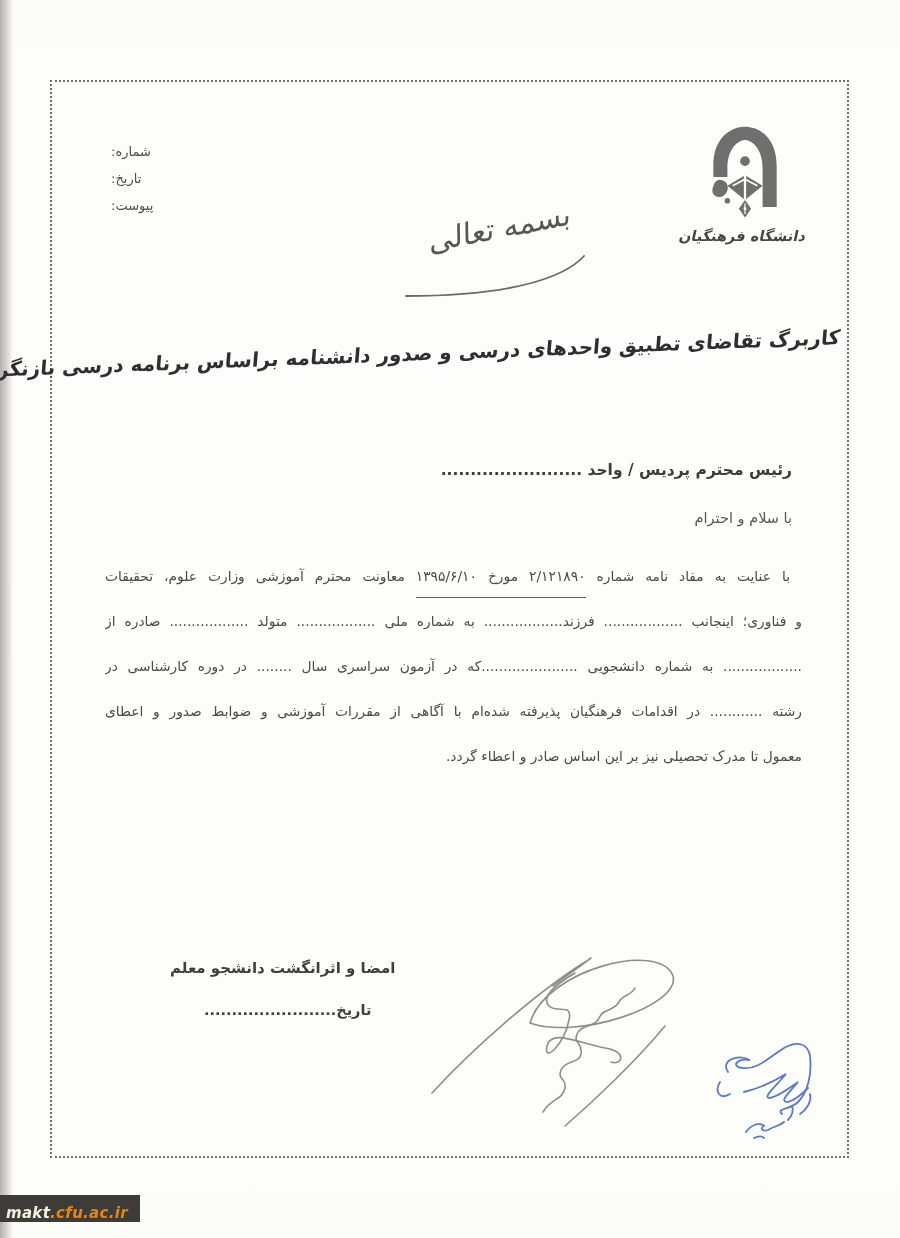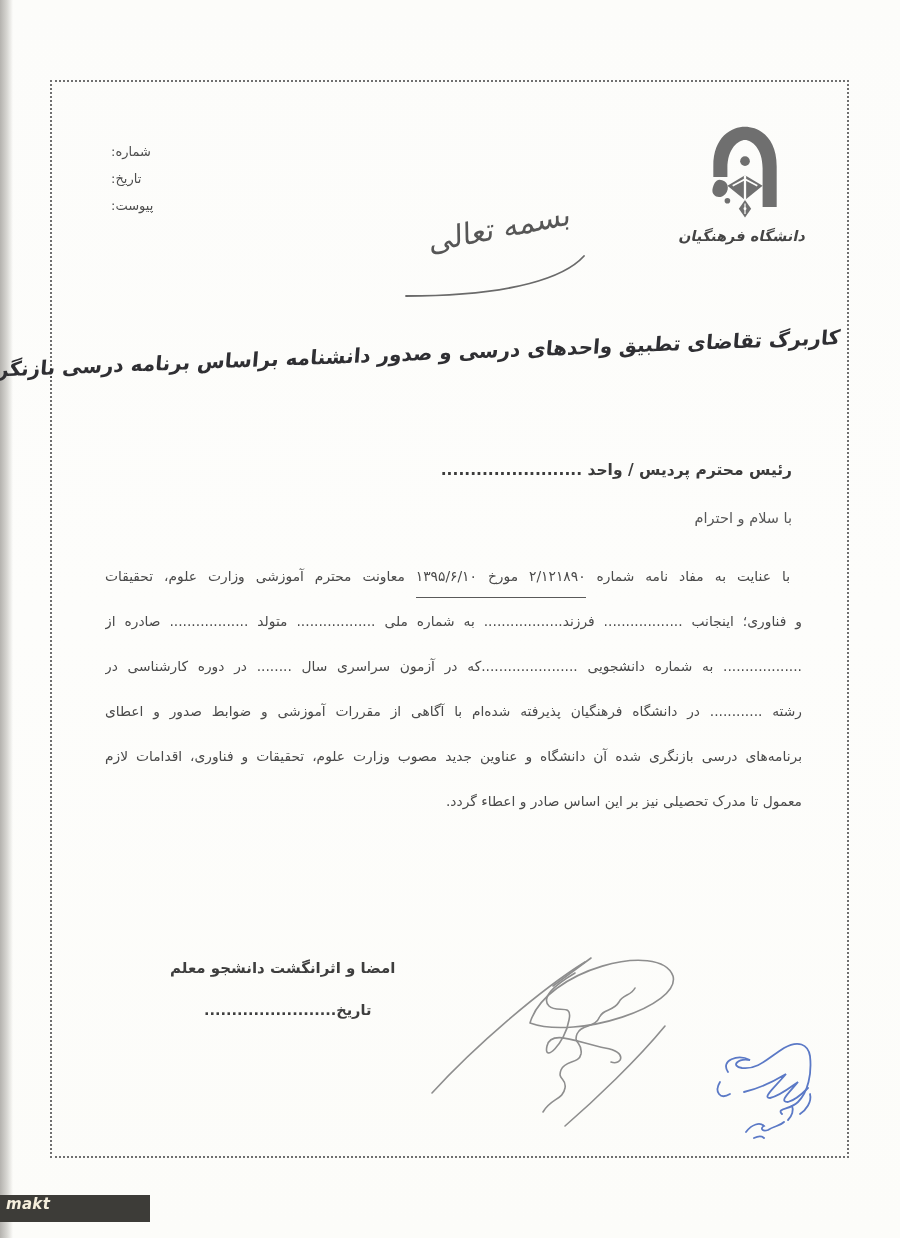--- a/index.html
+++ b/index.html
@@ -72,22 +72,22 @@
     position:absolute;left:170px;top:959px;direction:rtl;
     font-size:15px;font-weight:bold;color:#3e3e3e;white-space:nowrap;
   }
   .sig-date{
     position:absolute;left:204px;top:1002px;direction:rtl;
     font-size:14.5px;font-weight:bold;color:#3e3e3e;white-space:nowrap;
   }
   .sig-gray{position:absolute;left:415px;top:928px;}
   .sig-blue{position:absolute;left:710px;top:1030px;}
   .watermark{
-    position:absolute;left:0;top:1195px;height:27px;padding:0 22px 0 6px;
-    background:#3d3c38;display:flex;align-items:flex-start;
+    position:absolute;left:0;top:1195px;height:27px;padding:0 12px 0 6px;
+    background:#3d3c38;display:flex;align-items:flex-end;
     font-size:15px;font-weight:bold;font-style:italic;
     letter-spacing:0.3px;white-space:nowrap;
   }
   .wm-prefix{color:#f6efdd;}
   .wm-suffix{}
 </style>
 </head>
 <body>
 
 <div class="page">
@@ -131,22 +131,21 @@
 
   <div class="doc-title">کاربرگ تقاضای تطبیق واحدهای درسی و صدور دانشنامه براساس برنامه درسی بازنگری شده</div>
 
   <div class="addressee">رئیس محترم پردیس / واحد ........................</div>
   <div class="salutation">با سلام و احترام</div>
 
   <div class="letter-body">
     <div class="body-line first"><span>با عنایت به مفاد نامه شماره </span><span class="ref-underline">۲/۱۲۱۸۹۰ مورخ ۱۳۹۵/۶/۱۰</span><span> معاونت محترم آموزشی وزارت علوم، تحقیقات</span></div>
     <div class="body-line">و فناوری؛ اینجانب .................. فرزند.................. به شماره ملی .................. متولد .................. صادره از</div>
     <div class="body-line">.................. به شماره دانشجویی ......................که در آزمون سراسری سال ........ در دوره کارشناسی در</div>
-    <div class="body-line">رشته ............ در دانشگاه فرهنگیان پذیرفته شده‌ام با آگاهی از مقررات آموزشی و ضوابط صدور و اعطای</div>
-    <div class="body-line">برنامه‌های درسی بازنگری شده آن دانشگاه و عناوین جدید مصوب وزارت علوم، تحقیقات و فناوری، اقدامات لازم</div>
+    <div class="body-line">رشته ............ در اقدامات فرهنگیان پذیرفته شده‌ام با آگاهی از مقررات آموزشی و ضوابط صدور و اعطای</div>
     <div class="body-line last">معمول تا مدرک تحصیلی نیز بر این اساس صادر و اعطاء گردد.</div>
   </div>
 
   <div class="sig-label">امضا و اثرانگشت دانشجو معلم</div>
   <div class="sig-date">تاریخ........................</div>
 
   <svg class="sig-gray" width="300" height="215" viewBox="0 0 300 215">
     <g stroke="#8e8e8e" stroke-width="1.6" fill="none" stroke-linecap="round">
       <path d="M17,165 C60,118 125,62 170,34"></path>
       <path d="M138,58 L176,30"></path>

